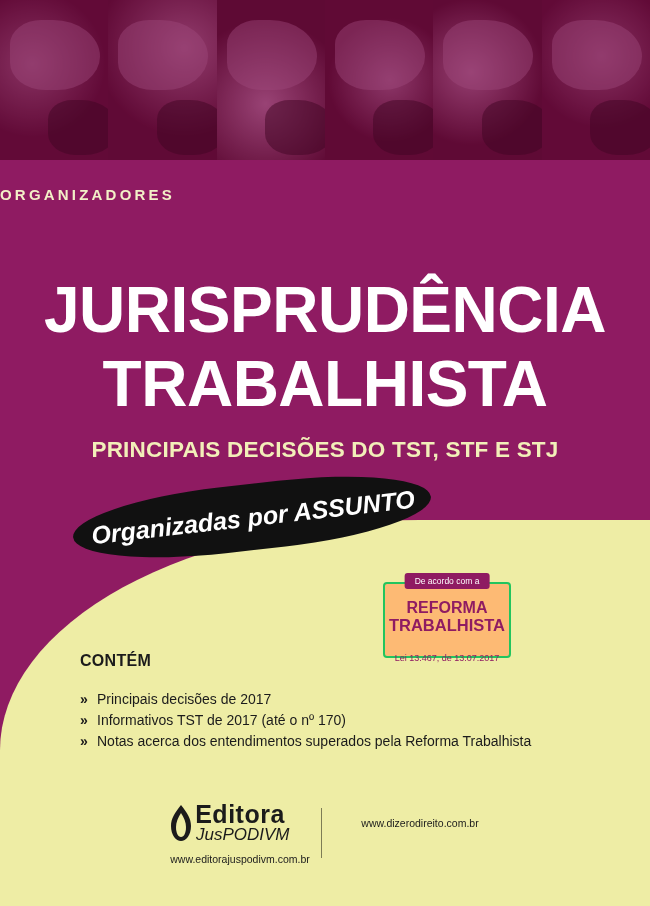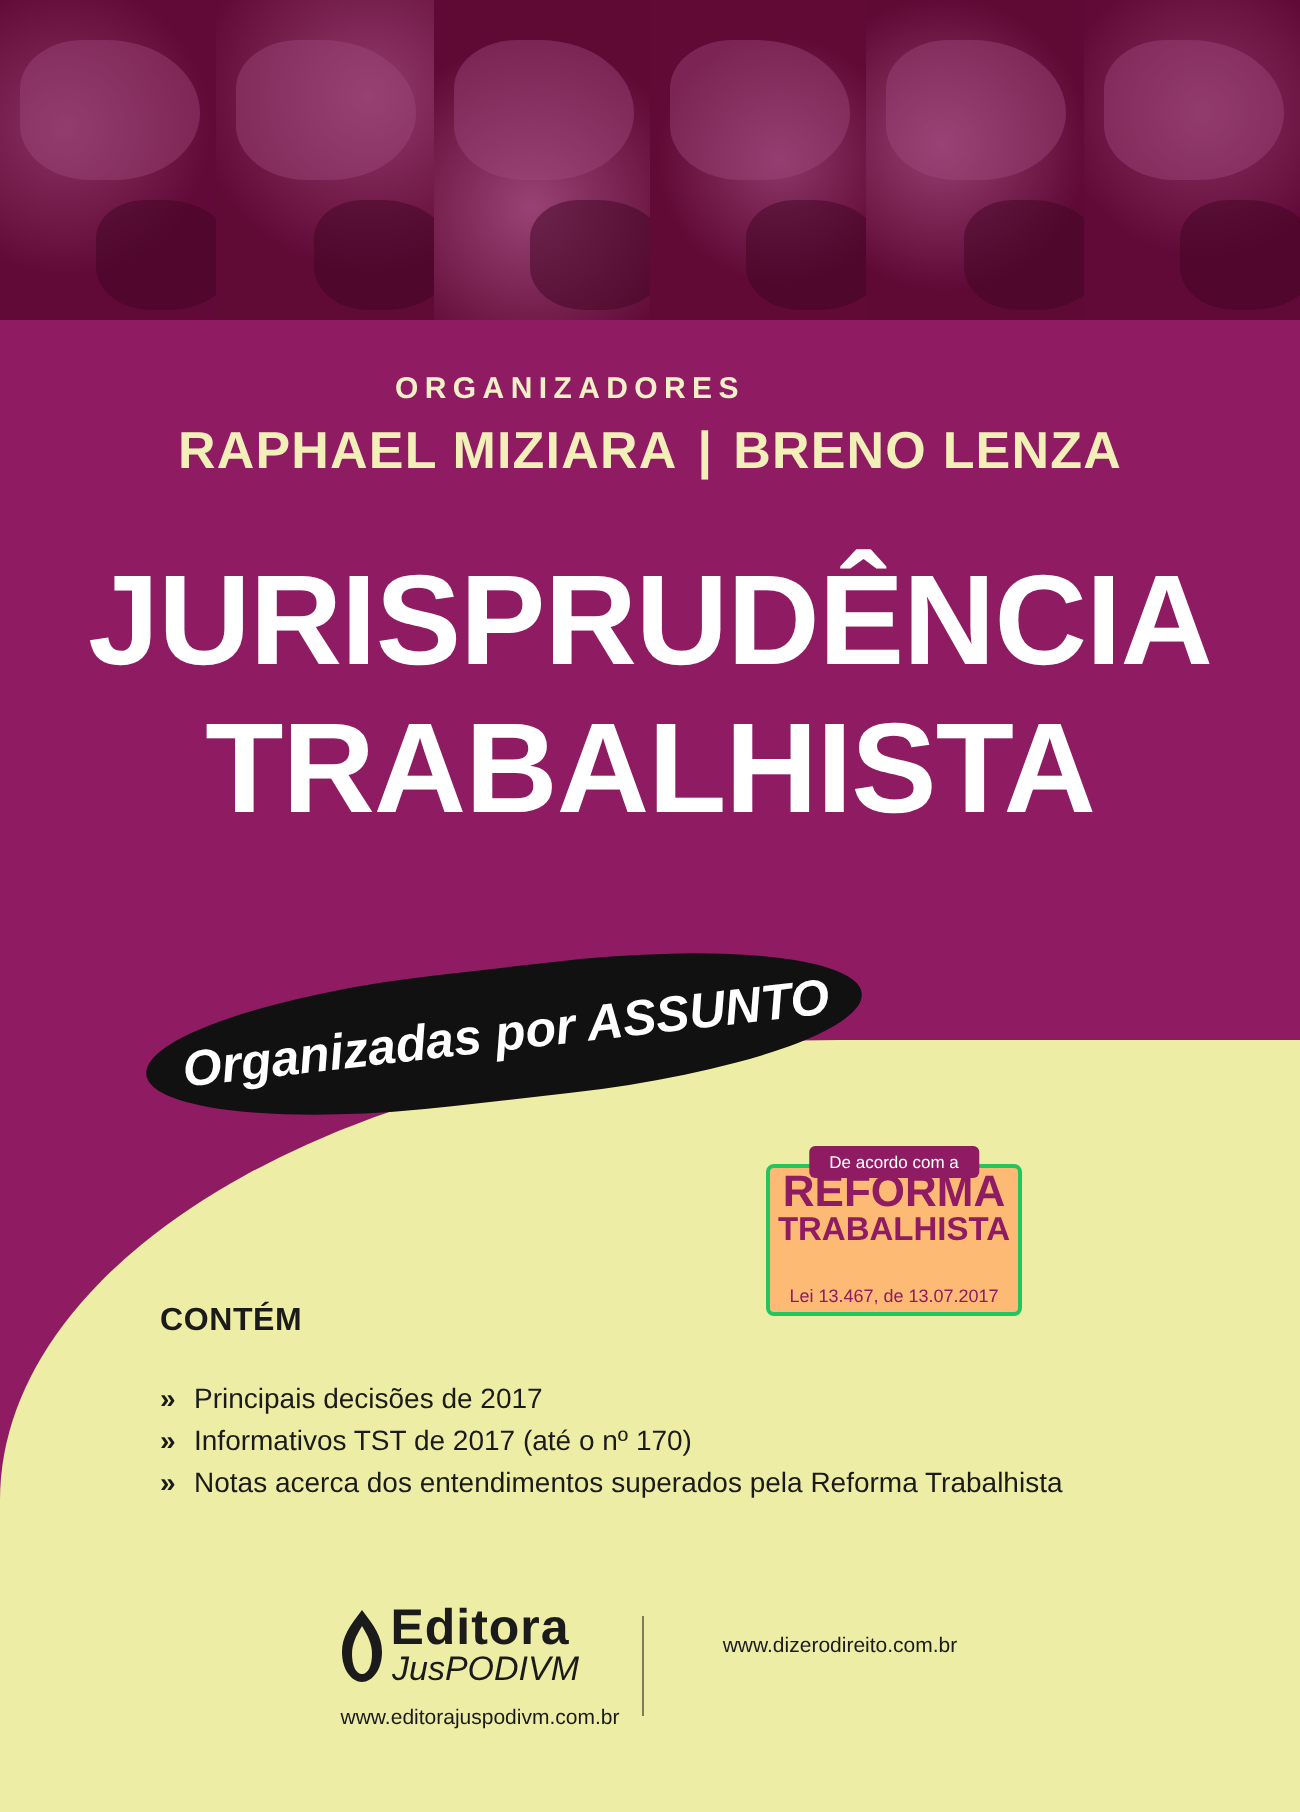--- a/index.html
+++ b/index.html
@@ -94,21 +94,20 @@
     border-top-left-radius: 420px 230px;
     overflow: hidden;
   }
 
   
   .organizadores {
     position: absolute;
     top: 186px;
     left: 0;
     width: 570px;
-    text-align: center;
     color: #f3f0c8;
     font-size: 15px;
     font-weight: bold;
     letter-spacing: 3.2px;
   }
   .authors {
     position: absolute;
     top: 210px;
     left: 0;
     width: 650px;
@@ -195,22 +194,23 @@
     transform: translateX(-50%);
     top: -11px;
     background: #8f1b62;
     color: #ffffff;
     font-size: 8.5px;
     padding: 3px 10px 3px 10px;
     border-radius: 3px;
     white-space: nowrap;
   }
   .stamp .l1 {
+    margin-top: 16px;
     color: #8f1b62;
-    font-size: 22px;
+    font-size: 16px;
     font-weight: bold;
     line-height: 1.05;
   }
   .stamp .l2 {
     color: #8f1b62;
     font-size: 16.5px;
     font-weight: bold;
     line-height: 1.05;
   }
   .stamp .l3 {
@@ -356,26 +356,24 @@
         <div class="tint"></div>
       </div>
   </div>
 
   <div class="magenta"></div>
 
   <div class="yellow"></div>
 
   <div class="organizadores">ORGANIZADORES</div>
 
-  <div class="authors">
-    <span>RAPHAEL MIZIARA</span><span class="sep">|</span><span>BRENO LENZA</span>
-  </div>
 
   <div class="title-1">JURISPRUDÊNCIA</div>
   <div class="title-2">TRABALHISTA</div>
+  <div class="subtitle">PRINCIPAIS DECISÕES DO TST, STF E STJ</div>
 
   <div class="ribbon"></div>
   <div class="ribbon-text">Organizadas por ASSUNTO</div>
 
   <div class="stamp">
     <div class="ribbon-top">De acordo com a</div>
     <div class="l1">REFORMA</div>
     <div class="l2">TRABALHISTA</div>
     <div class="l3">Lei 13.467, de 13.07.2017</div>
   </div>

